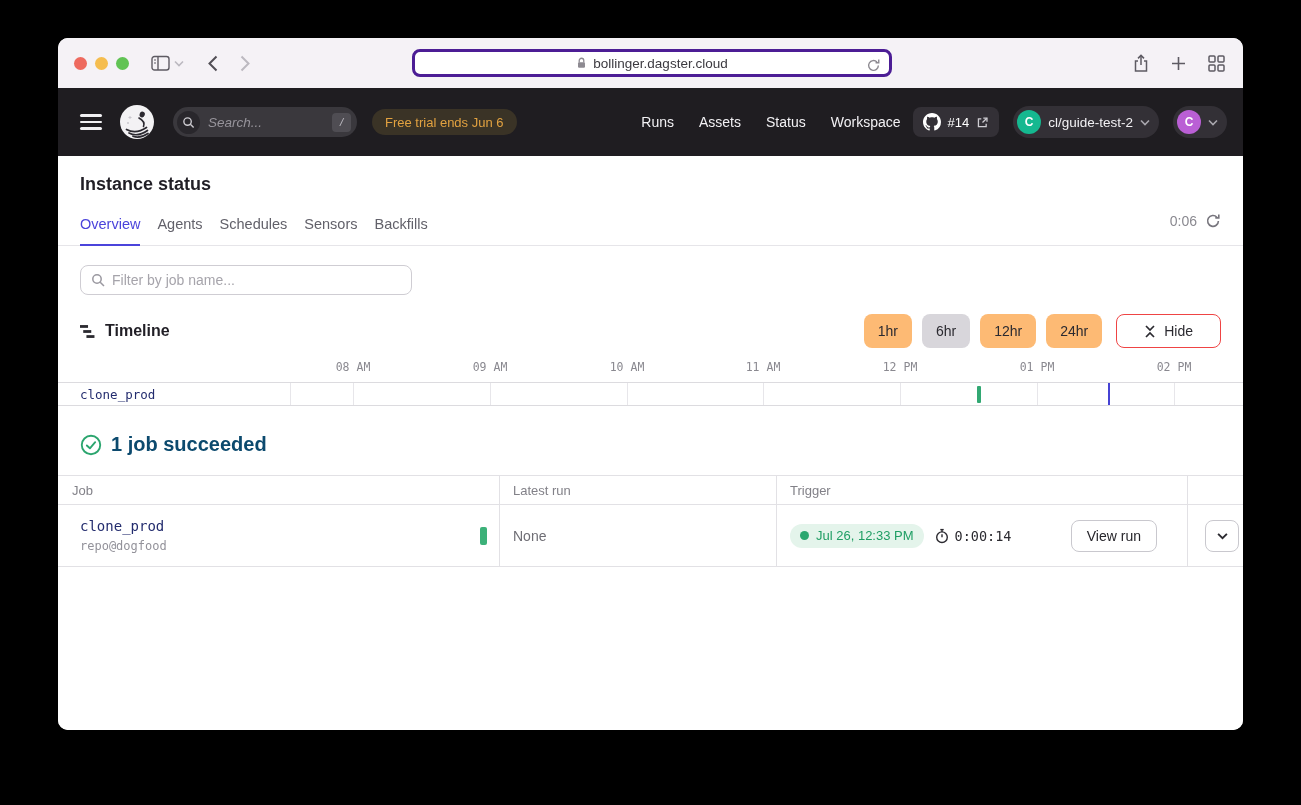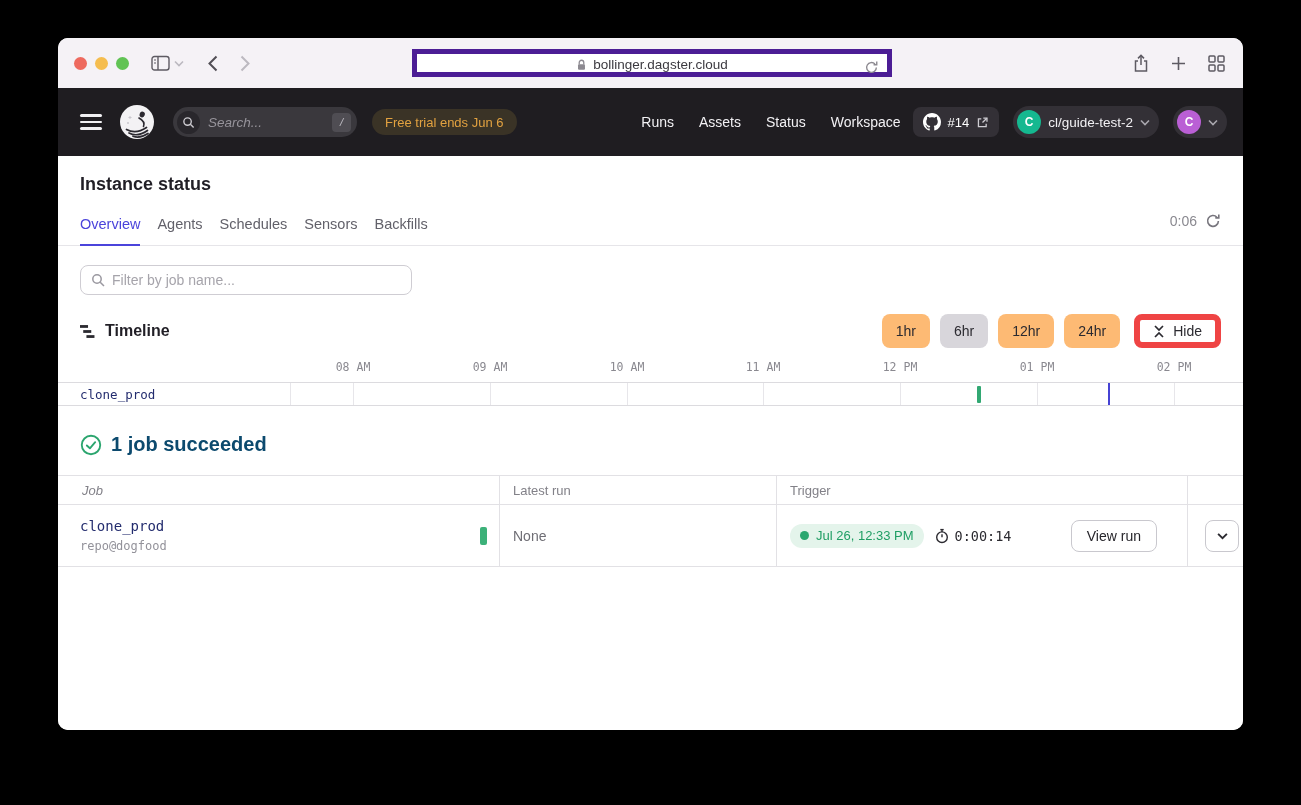--- a/index.html
+++ b/index.html
@@ -25,22 +25,22 @@
   }
   .traffic { display:flex; gap:8px; margin-right:12px; }
   .light { width:13px; height:13px; border-radius:50%; }
   .light.red{ background:#ee6a5f; } .light.yellow{ background:#f5bd4f; } .light.green{ background:#61c354; }
   .chrome-ic { color:#5e5b63; display:flex; align-items:center; }
   .chrome-ic.dim { color:#bcb9c0; }
   .chrome-group { display:flex; align-items:center; gap:4px; margin-right:14px; }
   .nav-arrows { display:flex; gap:22px; margin-right:10px; }
   .urlbar {
     position:absolute; left:354px; top:11px; width:480px; height:28px;
-    background:#fff; border:5px solid #4c1d95; border-radius:0;
-    display:flex; align-items:flex-end; justify-content:center; gap:6px;
+    background:#fff; border:3px solid #4c1d95; border-radius:8px;
+    display:flex; align-items:center; justify-content:center; gap:6px;
     color:#3b393f; font-size:13.5px;
   }
   .urlbar .reload { position:absolute; right:8px; top:6px; color:#8d8a91; }
   .shield { position:absolute; left:378px; top:14px; color:#6e6b72; }
   .chrome-right { position:absolute; right:18px; top:0; height:50px; display:flex; align-items:center; gap:22px; color:#5e5b63; }
 
   
   .topnav {
     height:68px; background:#1f1d21; display:flex; align-items:center;
     padding:0 16px 0 22px;
@@ -105,21 +105,21 @@
   .tl-title { display:flex; align-items:center; gap:10px; font-size:16px; font-weight:700; color:#211f26; }
   .tl-title .tlic { color:#2b2a30; display:flex; }
   .tl-buttons { margin-left:auto; display:flex; gap:10px; align-items:center; }
   .rangebtn {
     height:34px; padding:0 14px; border-radius:8px; background:#fdba74;
     font-size:14px; color:#2b2a30; display:flex; align-items:center; cursor:pointer; border:none;
     font-family:"Liberation Sans",sans-serif;
   }
   .rangebtn.selected { background:#d8d6db; }
   .hidebtn {
-    height:34px; padding:0 13px; margin-left:4px; border-radius:8px; background:#fff; border:6px solid #ef4444;
+    height:34px; padding:0 27px; margin-left:4px; border-radius:8px; background:#fff; border:1px solid #ef4444;
     font-size:14px; color:#2b2a30; display:flex; align-items:center; gap:8px; cursor:pointer;
     font-family:"Liberation Sans",sans-serif;
   }
 
   .timeline { position:relative; margin-top:4px; }
   .tl-axis { position:relative; height:30px; }
   .hourlabel { position:absolute; top:8px; width:64px; text-align:center; color:#8a8990; font-size:11.5px; }
   .tl-row { position:relative; height:24px; border-top:1px solid #dcdbdf; border-bottom:1px solid #dcdbdf; }
   .gridline { position:absolute; top:0; bottom:0; width:1px; background:#e7e6ea; }
   .labeldivider { position:absolute; left:232px; top:0; bottom:0; width:1px; background:#e7e6ea; }
@@ -127,21 +127,21 @@
   .runtick { position:absolute; top:3px; width:4px; height:17px; background:#32a873; border-radius:1px; }
   .nowline { position:absolute; top:0; bottom:0; width:2px; background:#4643d4; }
 
   .summary { margin:27px 0 19px 22px; display:flex; align-items:center; gap:9px; }
   .summary .txt { font-size:20px; font-weight:700; color:#0c4a6e; }
 
   .jobtable { border-top:1px solid #e2e1e5; }
   .thead, .trow { display:grid; grid-template-columns:442px 277px 411px 55px; }
   .thead { height:29px; border-bottom:1px solid #e2e1e5; align-items:center; }
   .th { font-size:13px; color:#828188; padding-left:13px; border-right:1px solid #e2e1e5; height:100%; display:flex; align-items:center; }
-  .th:first-child { padding-left:24px;font-style:italic; }
+  .th:first-child { padding-left:14px; }
   .th:last-child, .td:last-child { border-right:none; }
   .trow { height:62px; border-bottom:1px solid #e2e1e5; }
   .td { border-right:1px solid #e2e1e5; padding-left:13px; display:flex; align-items:center; }
   .td.jobcell { padding-left:22px; padding-right:12px; }
   .jobinfo { flex:1; display:flex; flex-direction:column; gap:5px; justify-content:center; }
   .jobname { font-size:14px; color:#232c6e; cursor:pointer; }
   .joblocation { font-size:12px; color:#93929a; }
   .runbar { width:7px; height:18px; border-radius:2px; background:#3cb179; }
   .triggerval { font-size:14px; color:#6f6e75; }
   .latestcell { gap:10px; padding-right:30px; }

